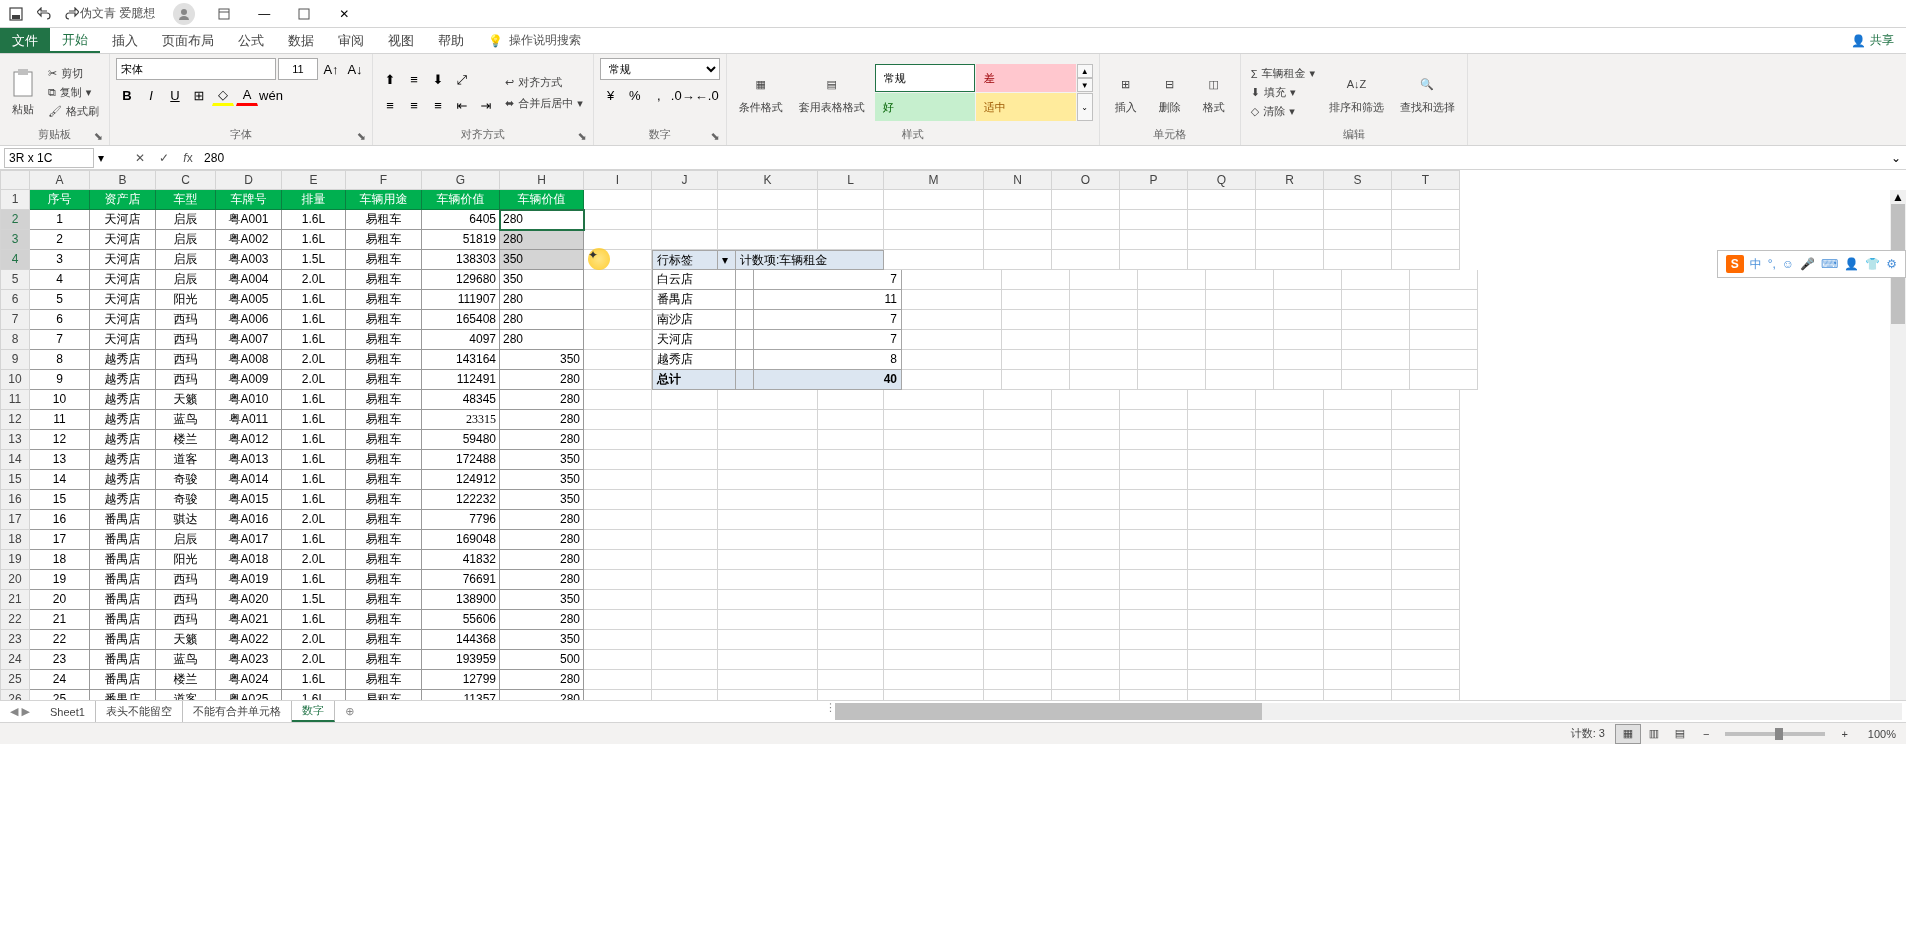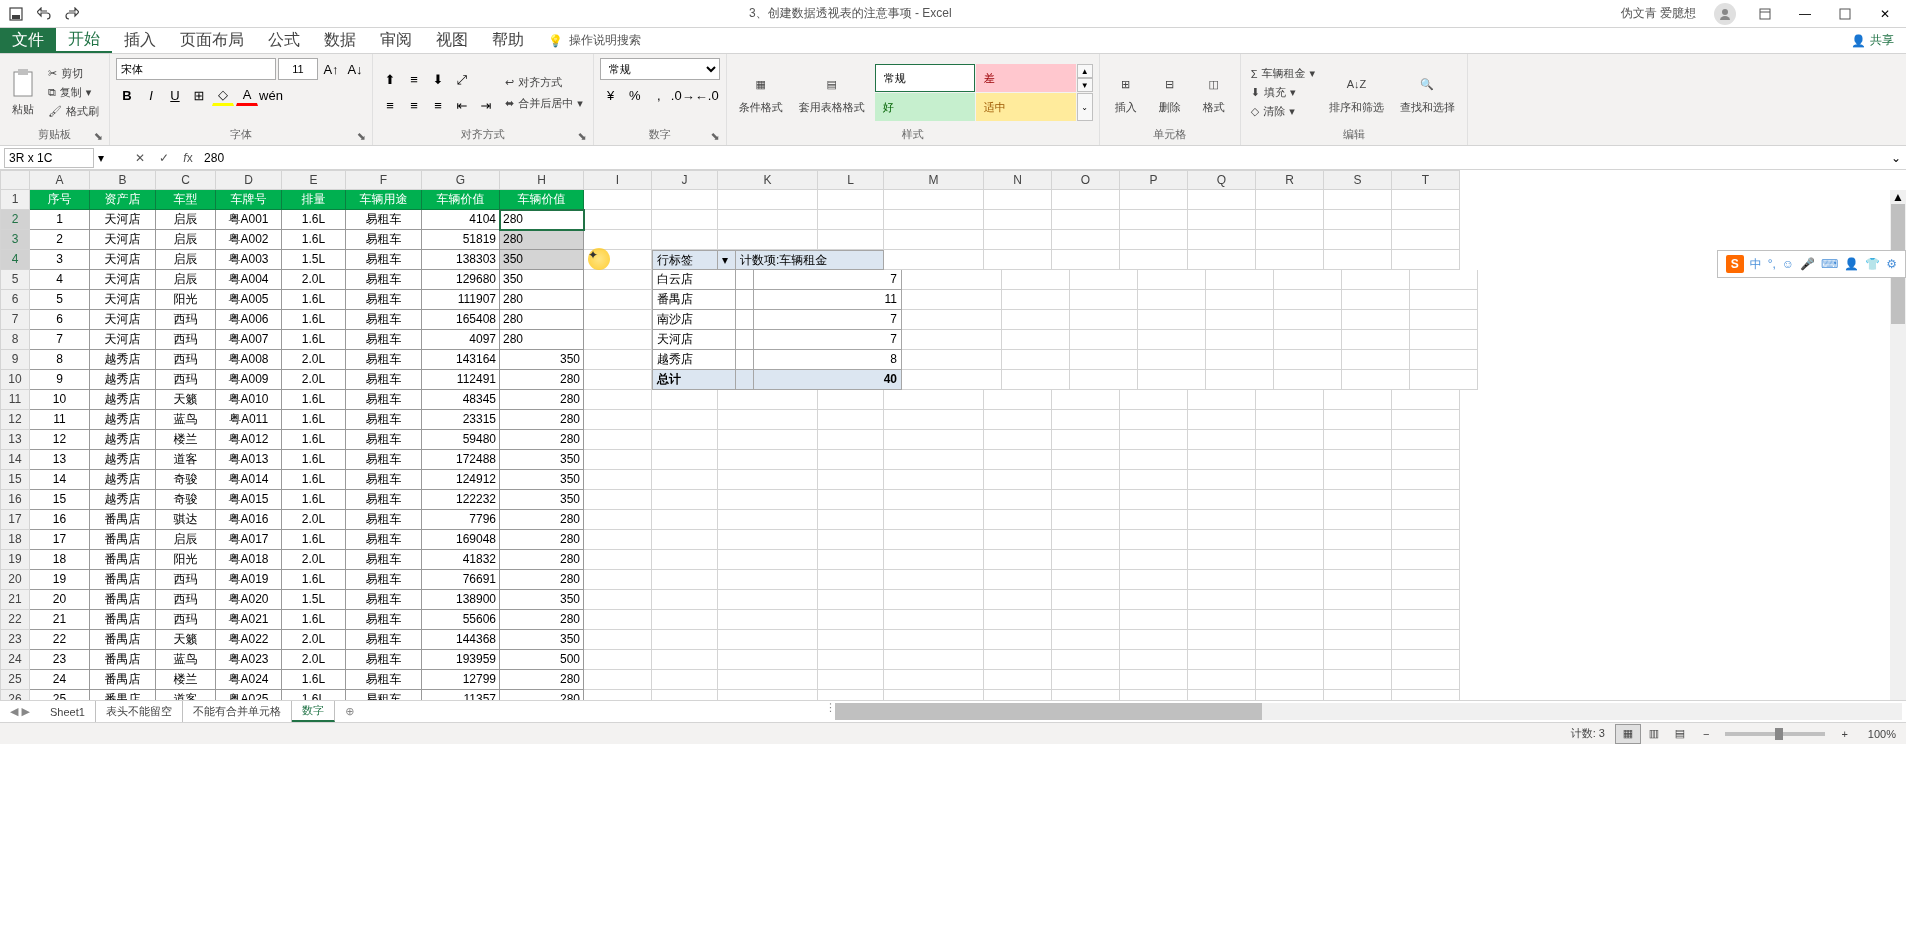--- a/index.html
+++ b/index.html
@@ -8,21 +8,21 @@
     .titlebar { height: 28px; background: #fff; display: flex; align-items: center; border-bottom: 1px solid #d4d4d4; }
     .titlebar-left { display: flex; align-items: center; gap: 12px; padding-left: 8px; }
     .qat-icon { width: 16px; height: 16px; display: flex; align-items: center; justify-content: center; cursor: pointer; }
     .titlebar-center { flex: 1; text-align: center; color: #555; font-size: 12px; }
     .titlebar-right { display: flex; align-items: center; gap: 18px; padding-right: 10px; }
     .user-name { color: #555; font-size: 12px; }
     .avatar { width: 22px; height: 22px; border-radius: 50%; background: #e0e0e0; display: flex; align-items: center; justify-content: center; }
     .win-btn { width: 22px; height: 22px; display: flex; align-items: center; justify-content: center; cursor: pointer; }
 
     .ribbon-tabs { height: 26px; display: flex; align-items: stretch; border-bottom: 1px solid #d4d4d4; }
-    .tab { padding: 0 12px; display: flex; align-items: center; font-size: 16px; color: #444; cursor: pointer; }
+    .tab { padding: 0 12px; display: flex; align-items: center; font-size: 13px; color: #444; cursor: pointer; }
     .tab.file { background: #217346; color: #fff; }
     .tab.active { background: #fff; color: #217346; border-bottom: 2px solid #217346; }
     .tab-help { display: flex; align-items: center; padding-left: 12px; gap: 6px; color: #555; }
     .tab-spacer { flex: 1; }
     .share-btn { padding: 0 12px; display: flex; align-items: center; gap: 4px; color: #217346; }
 
     .ribbon { height: 92px; background: #f3f2f1; border-bottom: 1px solid #d4d4d4; display: flex; }
     .ribbon-group { border-right: 1px solid #e0e0e0; padding: 4px 6px 2px; display: flex; flex-direction: column; }
     .ribbon-group-content { flex: 1; display: flex; align-items: center; gap: 4px; }
     .ribbon-group-label { text-align: center; font-size: 11px; color: #666; height: 16px; position: relative; }
@@ -123,21 +123,20 @@
         <svg width="14" height="14" viewBox="0 0 14 14">
           <path d="M10 4 L4 4 L4 1 L0 5 L4 9 L4 6 L10 6 A3 3 0 0 1 10 12" fill="none" stroke="#404040" stroke-width="1.2"></path>
         </svg>
       </span>
     <span class="qat-icon">
         <svg width="14" height="14" viewBox="0 0 14 14">
           <path d="M4 4 L10 4 L10 1 L14 5 L10 9 L10 6 L4 6 A3 3 0 0 0 4 12" fill="none" stroke="#404040" stroke-width="1.2"></path>
         </svg>
       </span>
   </div>
-  <div class="titlebar-center">3、创建数据透视表的注意事项 - Excel</div>
   <div class="titlebar-right">
     <span class="user-name">伪文青 爱臆想</span>
     <span class="avatar">
         <svg width="14" height="14" viewBox="0 0 14 14">
           <circle cx="7" cy="5" r="3" fill="#888"></circle>
           <path d="M2 13 A5 4 0 0 1 12 13" fill="#888"></path>
         </svg>
       </span>
     <span class="win-btn">
         <svg width="14" height="14">
@@ -449,21 +448,21 @@
             <div class="cell" style="width: 68px;"></div>
             <div class="cell" style="width: 68px;"></div>
           </div>
           <div class="cell-row">
             <div class="cell data-cell" style="width: 60px;">1</div>
             <div class="cell data-cell" style="width: 66px;">天河店</div>
             <div class="cell data-cell" style="width: 60px;">启辰</div>
             <div class="cell data-cell" style="width: 66px;">粤A001</div>
             <div class="cell data-cell" style="width: 64px;">1.6L</div>
             <div class="cell data-cell" style="width: 76px;">易租车</div>
-            <div class="cell data-cell num" style="width: 78px;">4104</div>
+            <div class="cell data-cell num" style="width: 78px;">6405</div>
             <div class="cell data-cell rent active-cell" style="width: 84px; text-align: left;">280</div>
             <div class="cell" style="width: 68px;"></div>
             <div class="cell" style="width: 66px;"></div>
             <div class="cell" style="width: 100px;"></div>
             <div class="cell" style="width: 66px;"></div>
             <div class="cell" style="width: 100px;"></div>
             <div class="cell" style="width: 68px;"></div>
             <div class="cell" style="width: 68px;"></div>
             <div class="cell" style="width: 68px;"></div>
             <div class="cell" style="width: 68px;"></div>
@@ -669,21 +668,21 @@
             <div class="cell" style="width: 68px;"></div>
             <div class="cell" style="width: 68px;"></div>
           </div>
           <div class="cell-row">
             <div class="cell data-cell" style="width: 60px;">11</div>
             <div class="cell data-cell" style="width: 66px;">越秀店</div>
             <div class="cell data-cell" style="width: 60px;">蓝鸟</div>
             <div class="cell data-cell" style="width: 66px;">粤A011</div>
             <div class="cell data-cell" style="width: 64px;">1.6L</div>
             <div class="cell data-cell" style="width: 76px;">易租车</div>
-            <div class="cell data-cell num" style="width: 78px;">23315</div>
+            <div class="cell data-cell num" style="width: 78px; font-family: Liberation Serif, serif;">23315</div>
             <div class="cell data-cell rent" style="width: 84px;">280</div>
             <div class="cell" style="width: 68px;"></div>
             <div class="cell" style="width: 66px;"></div>
             <div class="cell" style="width: 100px;"></div>
             <div class="cell" style="width: 66px;"></div>
             <div class="cell" style="width: 100px;"></div>
             <div class="cell" style="width: 68px;"></div>
             <div class="cell" style="width: 68px;"></div>
             <div class="cell" style="width: 68px;"></div>
             <div class="cell" style="width: 68px;"></div>

